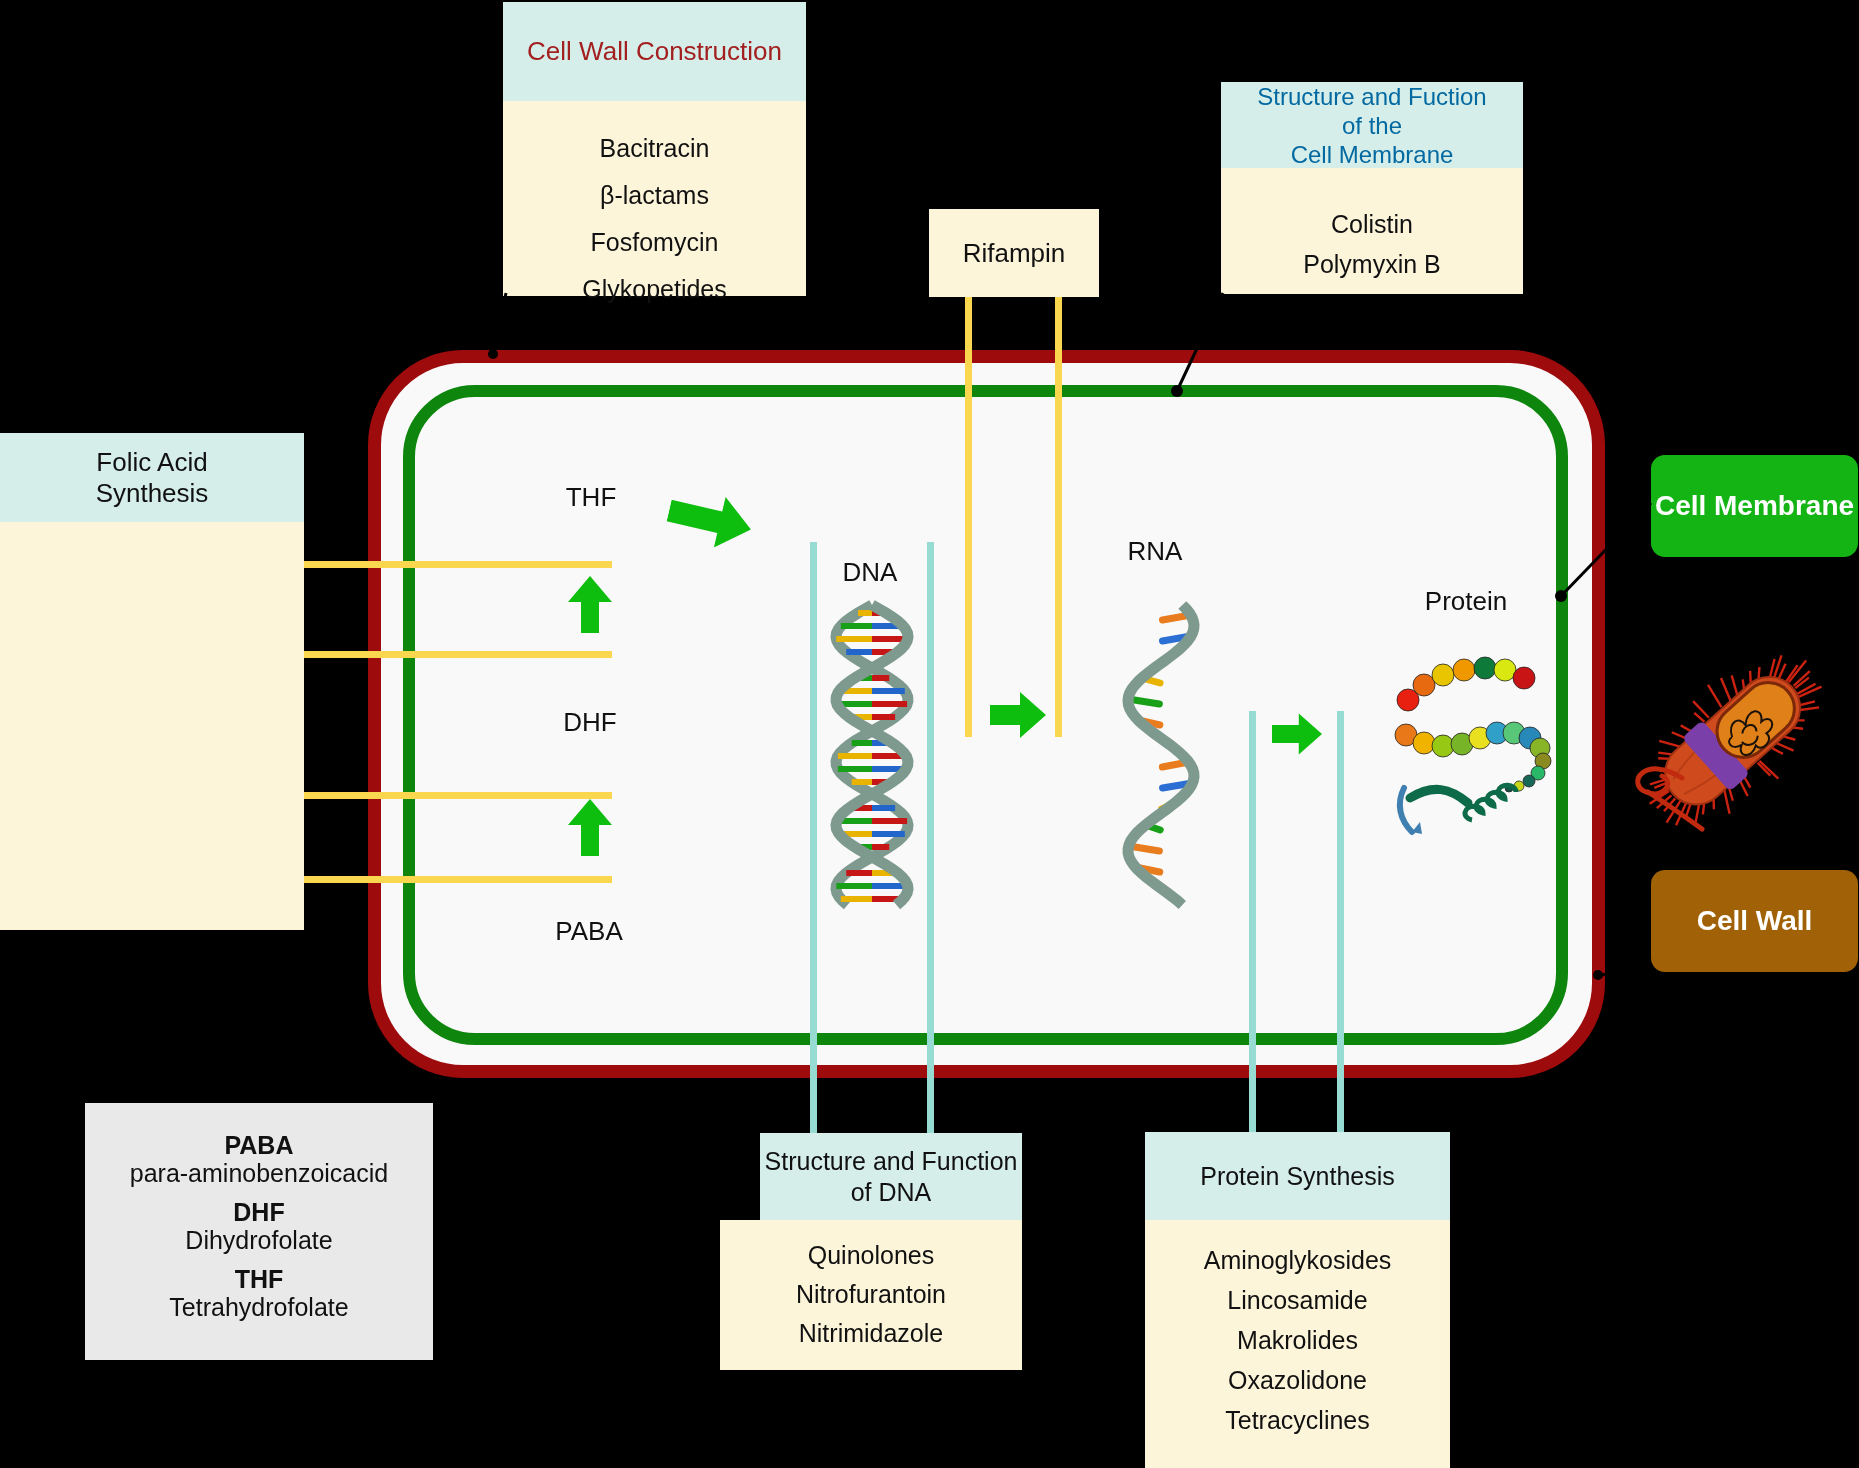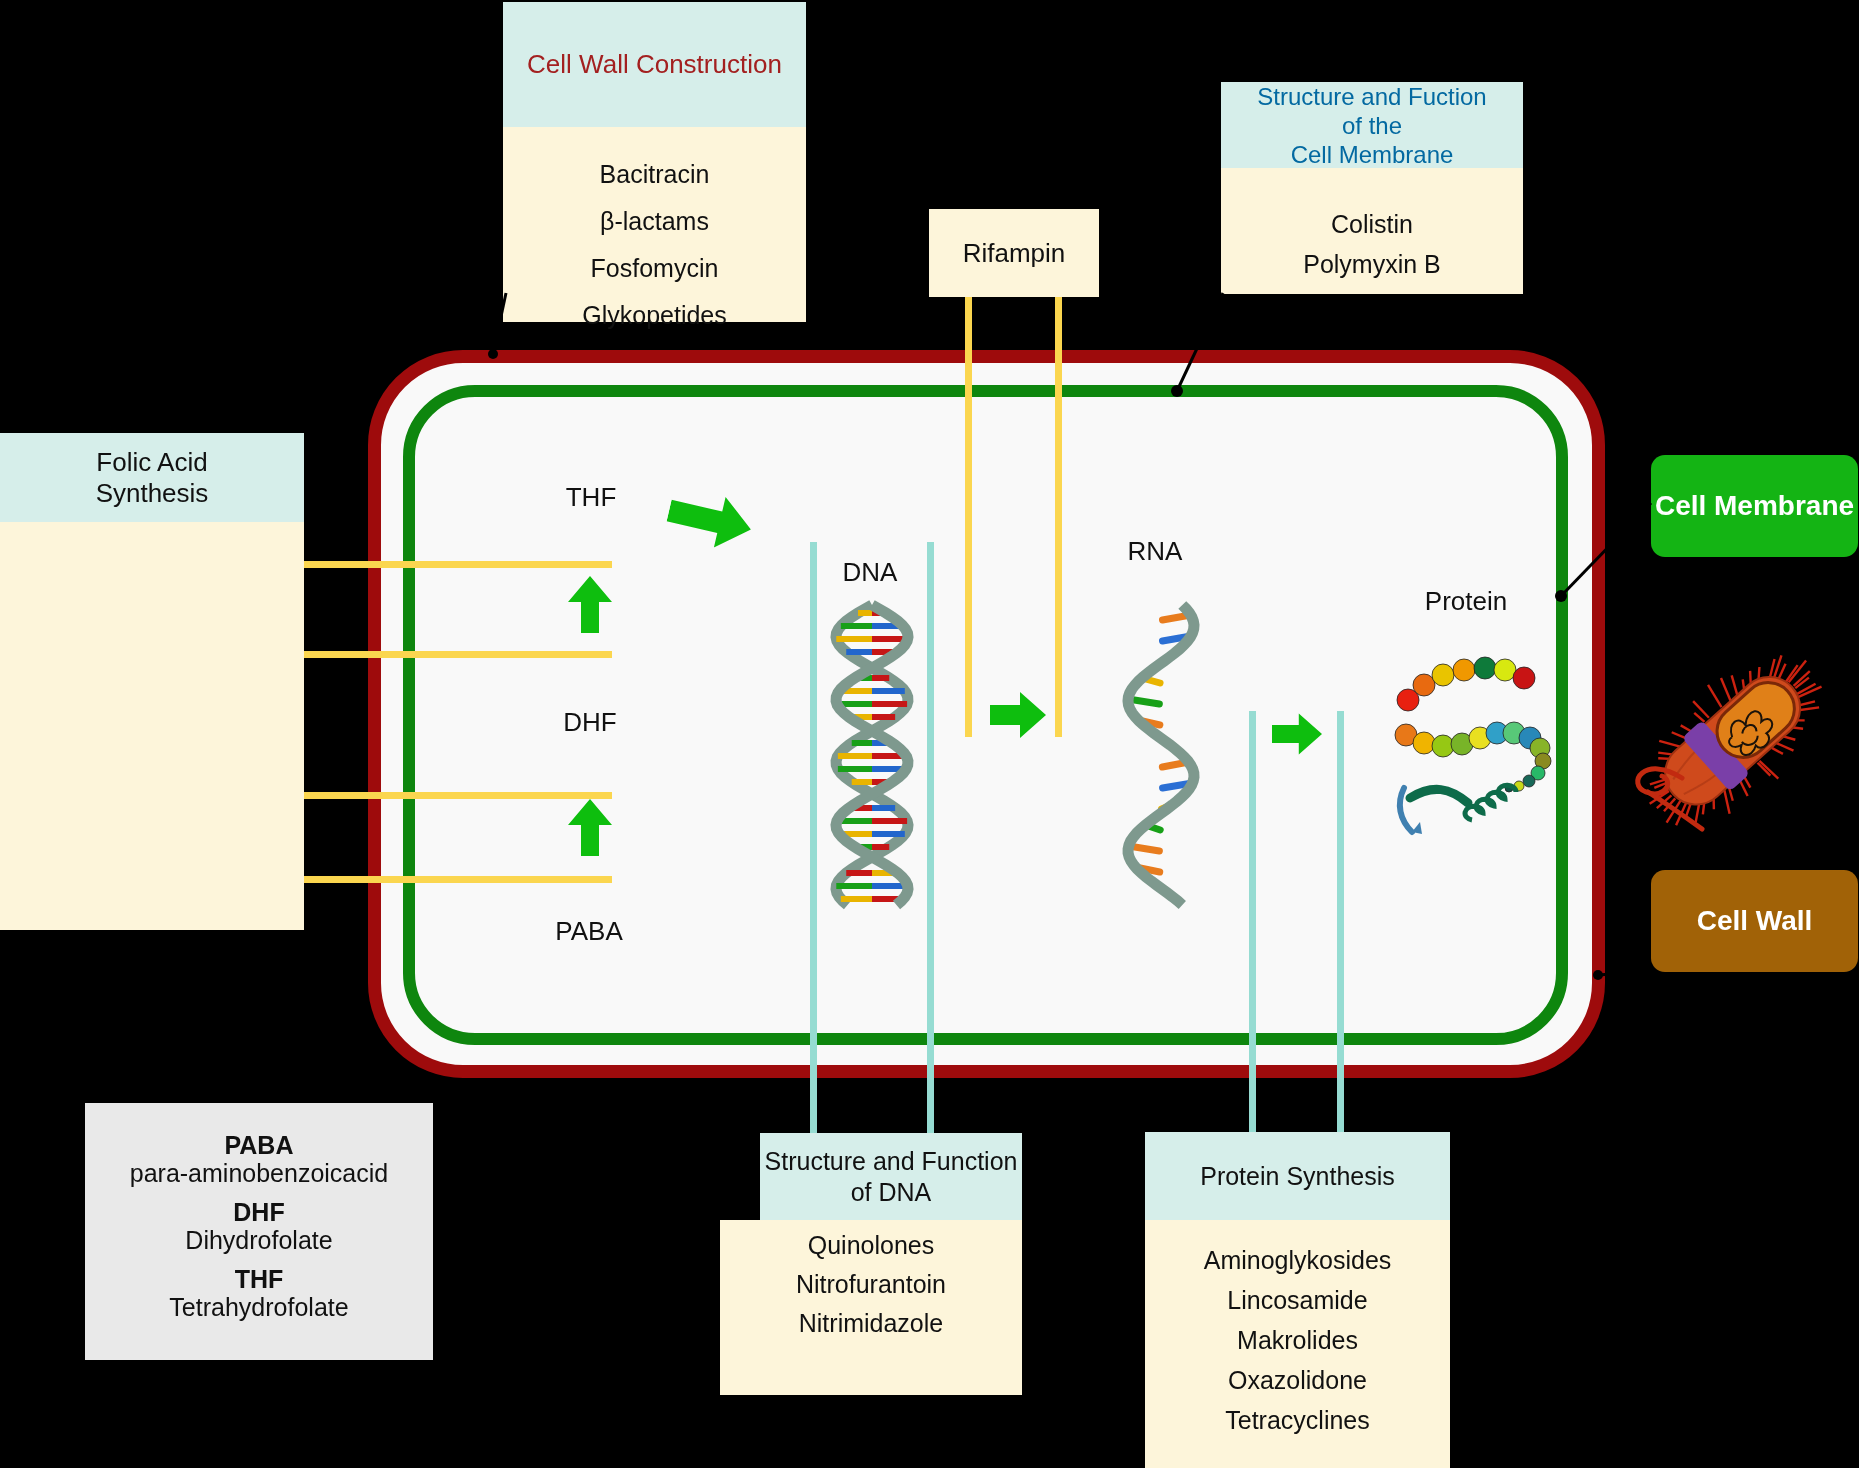--- a/index.html
+++ b/index.html
@@ -223,21 +223,21 @@
   <div class="vline yellow" style="left:1055px;top:297px;height:440px;"></div>
 
   <div class="inhib-box" style="left:47px;top:561px;width:565px;height:97px;">
     <span>Trimethoprim</span>
   </div>
   <div class="inhib-box" style="left:47px;top:792px;width:565px;height:91px;">
     <span>Sulfonamides</span>
   </div>
 
   <div class="infobox" style="left:503px;top:2px;width:303px;">
-    <div class="hdr hdr-red" style="height:125px;">Cell Wall Construction</div>
+    <div class="hdr hdr-red" style="height:99px;">Cell Wall Construction</div>
     <div class="body" style="height:195px;padding-top:24px;box-sizing:border-box;">
       <div style="line-height:47px;">Bacitracin</div>
       <div style="line-height:47px;">β-lactams</div>
       <div style="line-height:47px;">Fosfomycin</div>
       <div style="line-height:47px;">Glykopetides</div>
     </div>
   </div>
 
   <div class="infobox" style="left:1221px;top:82px;width:302px;">
     <div class="hdr hdr-green" style="height:86px;">
@@ -261,21 +261,21 @@
       <div>Synthesis</div>
     </div>
     <div class="body" style="height:408px;"></div>
   </div>
 
   <div class="infobox" style="left:720px;top:1133px;width:302px;">
     <div class="hdr" style="height:87px;font-size:25px;margin-left:40px;">
       <div>Structure and Function</div>
       <div>of DNA</div>
     </div>
-    <div class="body" style="height:175px;padding-top:6px;box-sizing:border-box;">
+    <div class="body" style="height:150px;padding-top:16px;box-sizing:border-box;">
       <div style="line-height:39px;">Quinolones</div>
       <div style="line-height:39px;">Nitrofurantoin</div>
       <div style="line-height:39px;">Nitrimidazole</div>
     </div>
   </div>
 
   <div class="infobox" style="left:1145px;top:1132px;width:305px;">
     <div class="hdr" style="height:88px;font-size:25px;">Protein Synthesis</div>
     <div class="body" style="height:248px;padding-top:20px;box-sizing:border-box;">
       <div style="line-height:40px;">Aminoglykosides</div>

